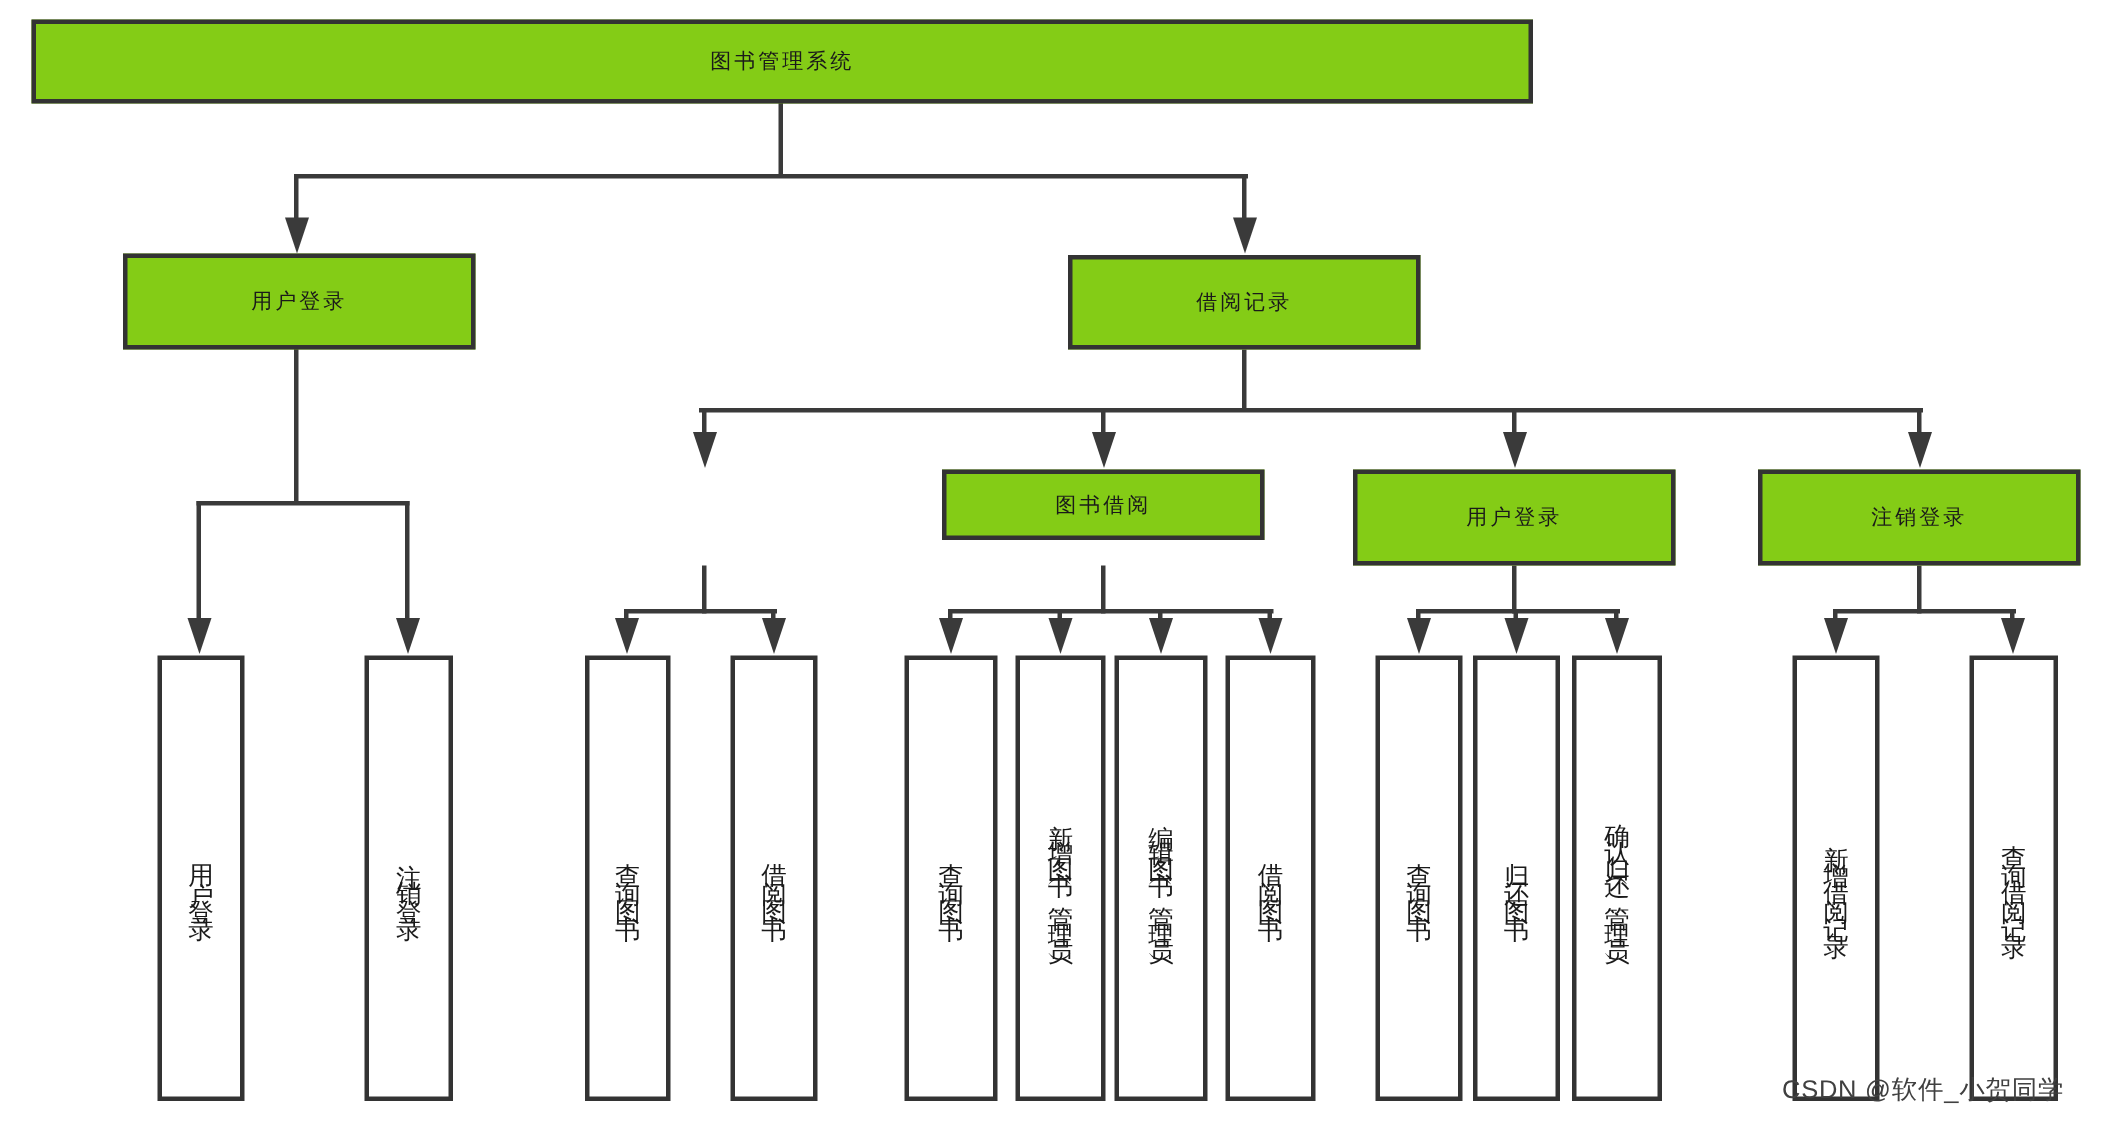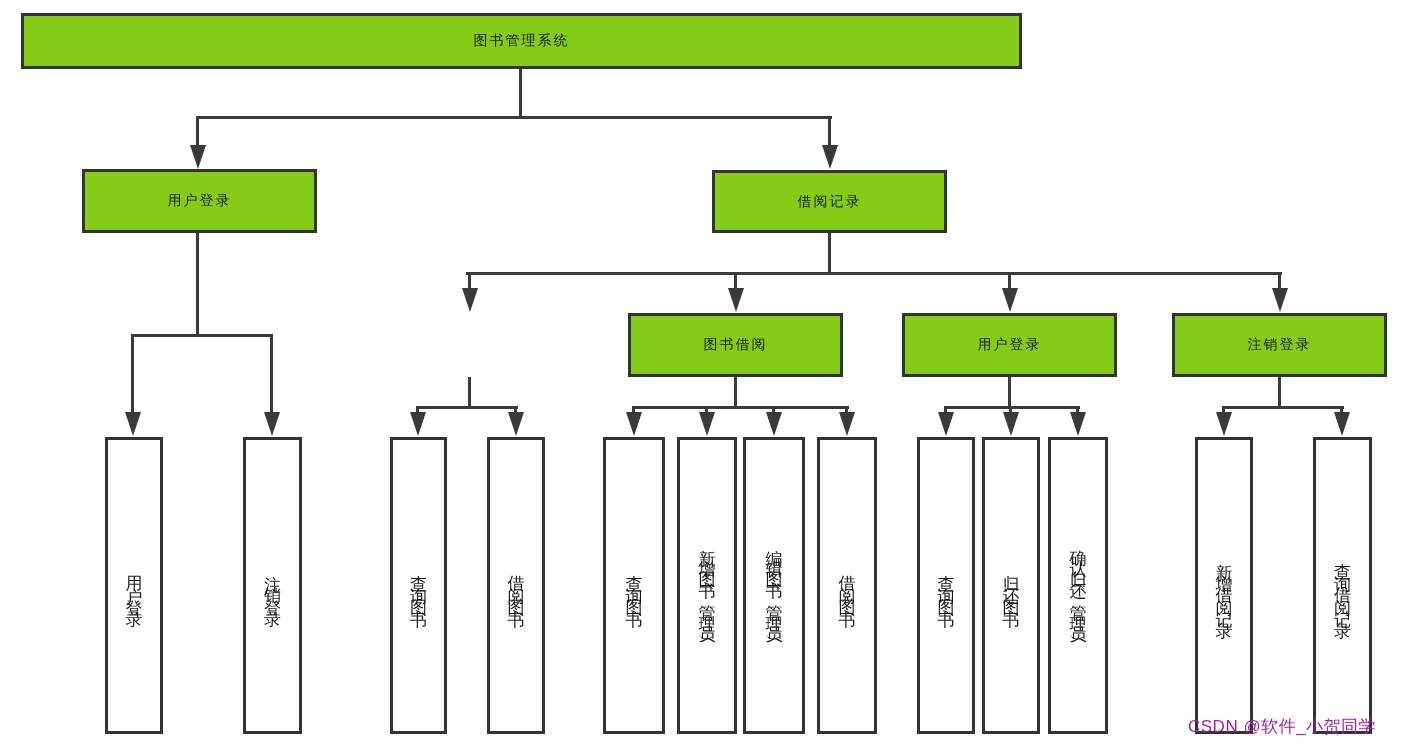--- a/index.html
+++ b/index.html
@@ -35,21 +35,21 @@
   .arrow{
     position:absolute;width:0;height:0;
     border-left:8px solid transparent;
     border-right:8px solid transparent;
     border-top:24px solid #3a3a3a;
   }
   .watermark{
     position:absolute;
     left:1188px;top:715px;
     font-size:17px;
-    color:#a21caf;
+    color:#404040;
     letter-spacing:0.5px;
     white-space:nowrap;
   }
 </style>
 </head>
 <body>
 
 <div id="stage">
 
   <div class="vl" style="left:519px;top:68px;height:50px"></div>
@@ -109,21 +109,21 @@
   <div class="vl" style="left:1222px;top:406px;height:9px"></div>
   <div class="vl" style="left:1340px;top:406px;height:9px"></div>
   <div class="arrow" style="left:1216px;top:412px"></div>
   <div class="arrow" style="left:1334px;top:412px"></div>
 
   <div class="hbox" style="left:21px;top:13px;width:1001px;height:56px">图书管理系统</div>
 
   <div class="hbox" style="left:82px;top:169px;width:235px;height:64px">用户登录</div>
   <div class="hbox" style="left:712px;top:170px;width:235px;height:63px">借阅记录</div>
 
-  <div class="hbox" style="left:628px;top:313px;width:215px;height:64px">图书借阅</div>
+  <div class="hbox" style="left:628px;top:313px;width:215px;height:47px">图书借阅</div>
   <div class="hbox" style="left:902px;top:313px;width:215px;height:64px">用户登录</div>
   <div class="hbox" style="left:1172px;top:313px;width:215px;height:64px">注销登录</div>
 
   <div class="vbox" style="left:105px;top:437px;width:58px;height:297px">用户登录</div>
   <div class="vbox" style="left:243px;top:437px;width:59px;height:297px">注销登录</div>
 
   <div class="vbox" style="left:390px;top:437px;width:57px;height:297px">查询图书</div>
   <div class="vbox" style="left:487px;top:437px;width:58px;height:297px">借阅图书</div>
 
   <div class="vbox" style="left:603px;top:437px;width:62px;height:297px">查询图书</div>

